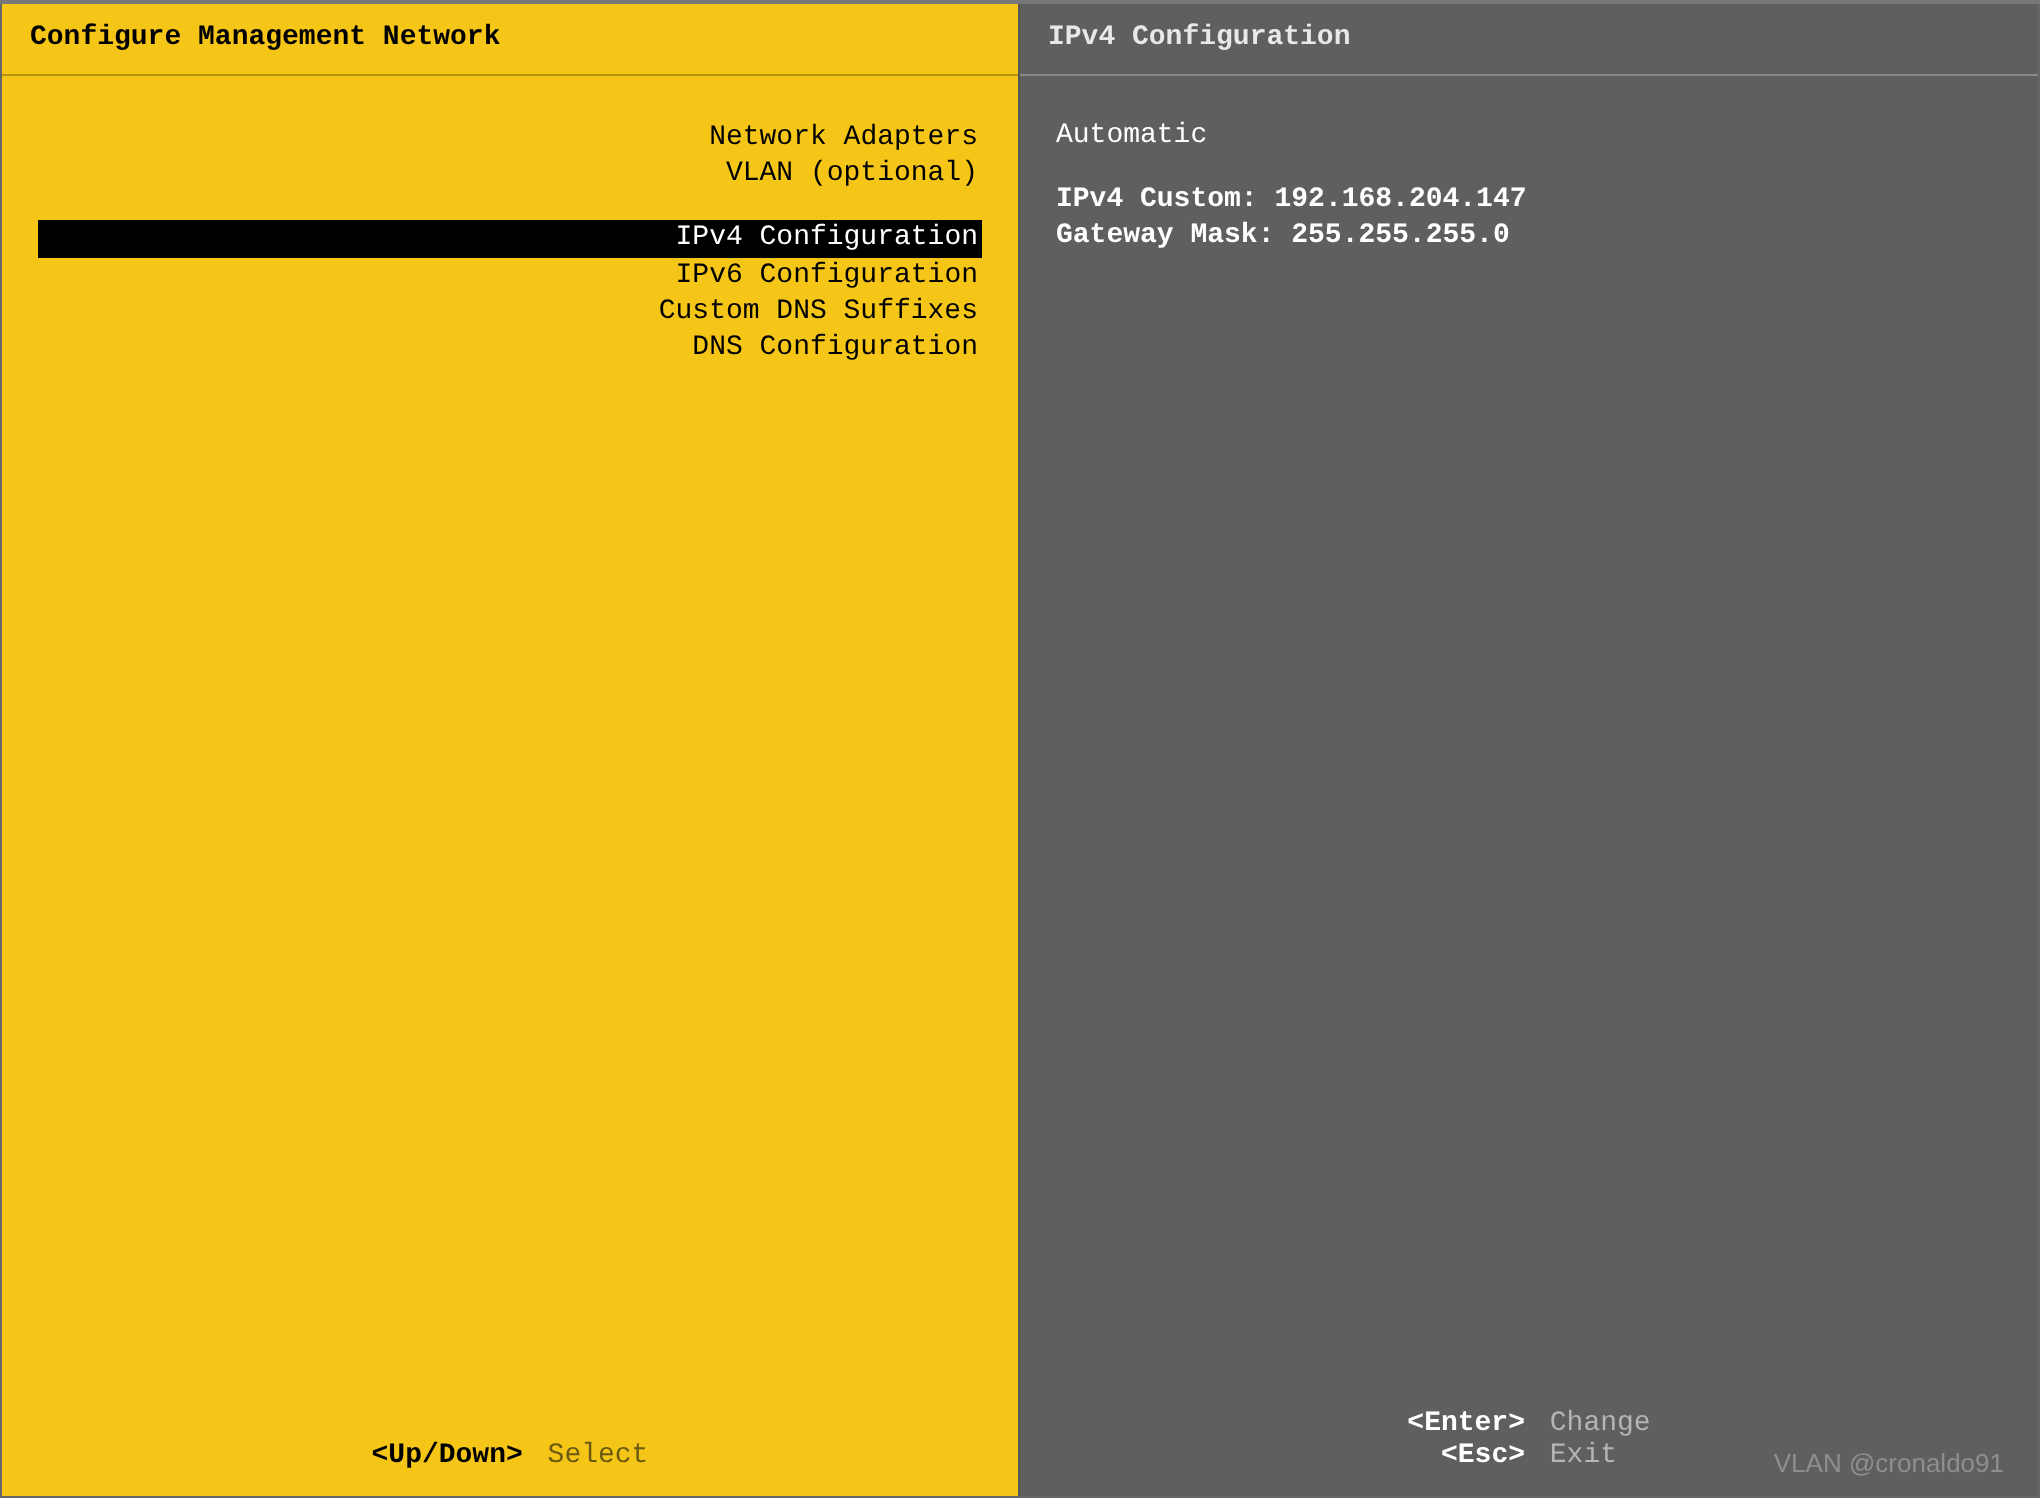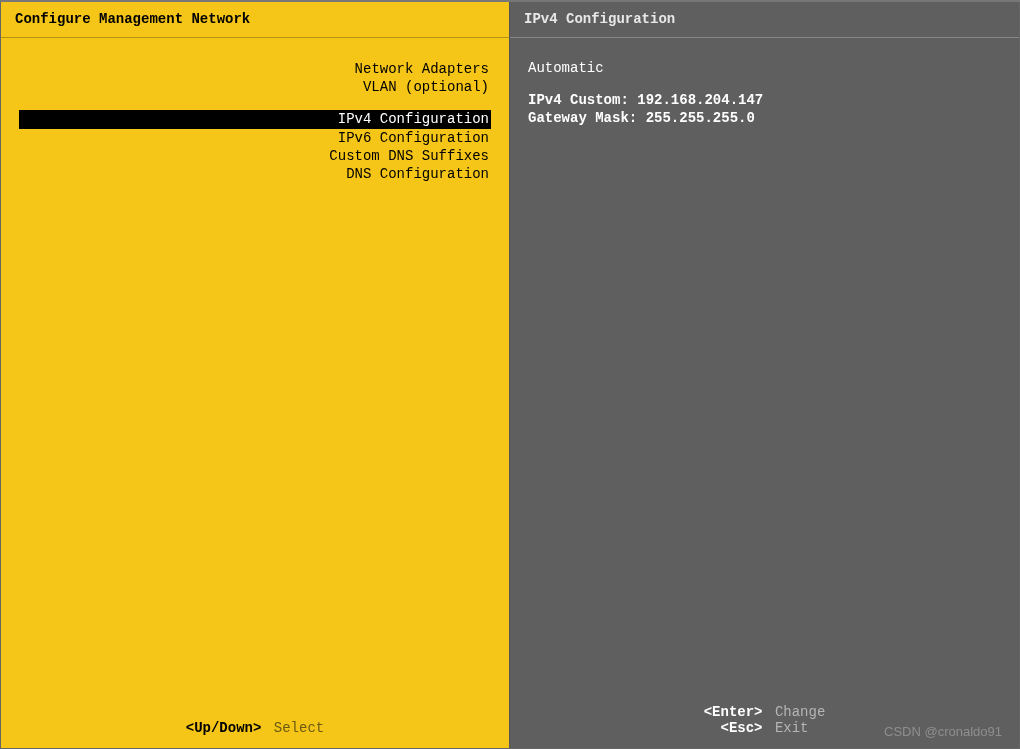--- a/index.html
+++ b/index.html
@@ -192,13 +192,13 @@
       </span>
       <span class="key-hint">
         <span class="key-bracket">&lt;Esc&gt;</span>
         <span class="key-action">Exit</span>
       </span>
     </div>
   </div>
 
 </div>
 
-<div class="watermark">CSDN @cronaldo91</div>
+<div class="watermark">VLAN @cronaldo91</div>
 
 </body></html>

